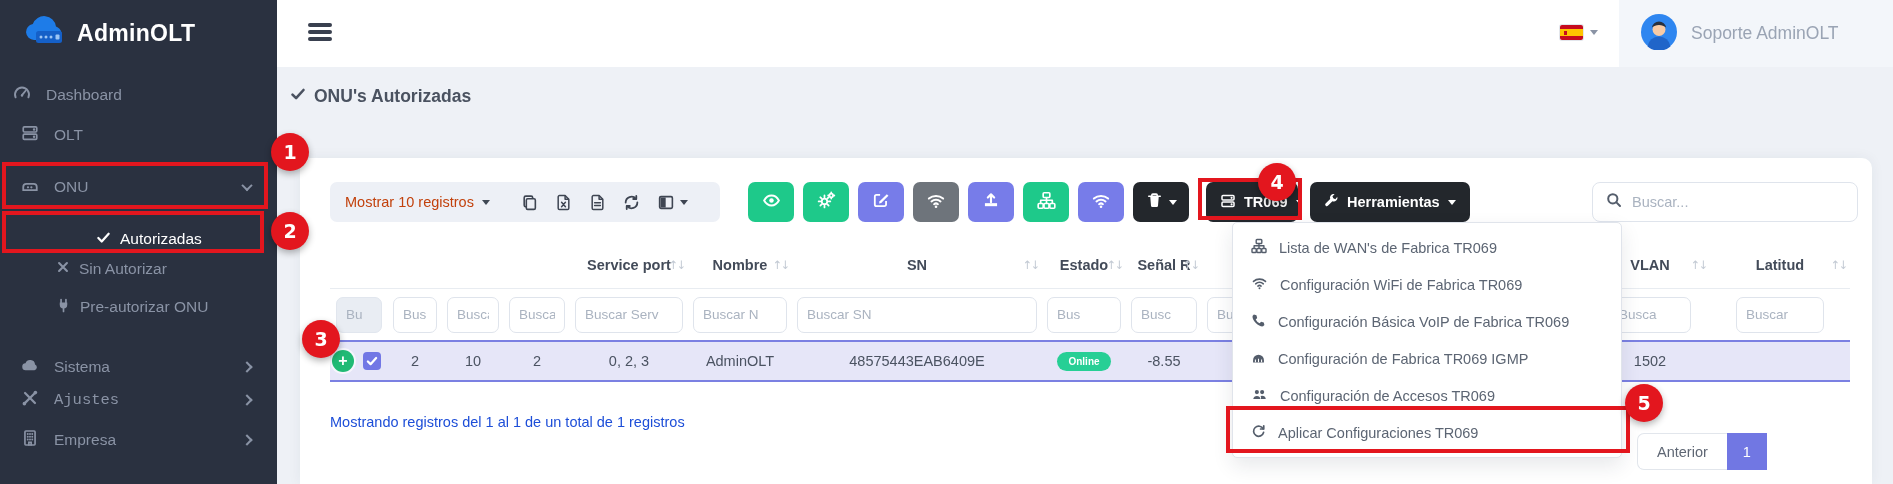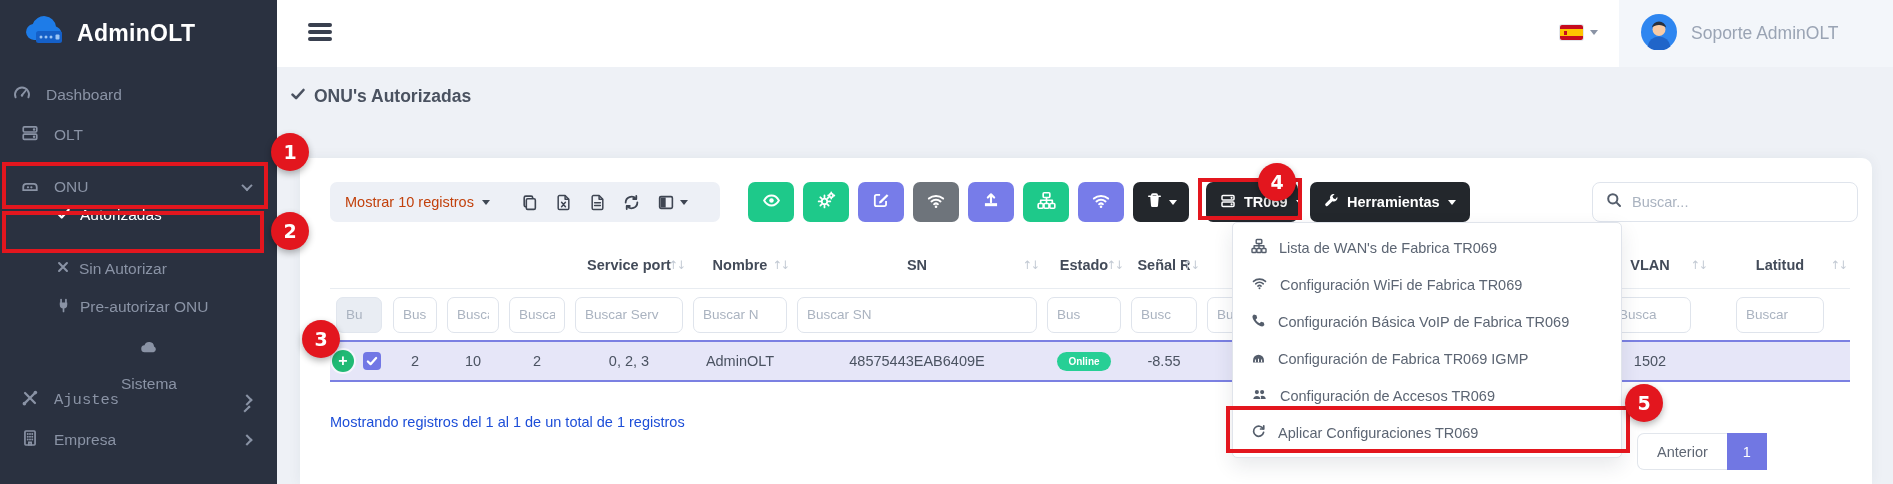--- a/index.html
+++ b/index.html
@@ -142,41 +142,41 @@
       <span class="lbl">OLT</span>
     </div>
     <div class="nav-item" style="top:170px;height:34px;">
       <span><svg width="18" height="18" viewBox="0 0 16 16" fill="none" stroke="currentColor" stroke-width="1.6" stroke-linecap="round">
             <path d="M2 12.5V9.8A2.8 2.8 0 0 1 4.8 7h6.4A2.8 2.8 0 0 1 14 9.8v2.7z"></path>
             <path d="M6.2 10h.01M9.2 10h.01" stroke-width="2"></path>
           </svg></span>
       <span class="lbl">ONU</span>
       <span class="chev chev-down"></span>
     </div>
-    <div class="nav-item nav-sub nav-active" style="top:200px;height:30px;">
+    <div class="nav-item nav-sub nav-active" style="top:224px;height:30px;margin-left:40px;">
       <span><svg width="15" height="15" viewBox="0 0 16 16" fill="none" stroke="currentColor" stroke-width="2.4" stroke-linecap="round" stroke-linejoin="round">
             <path d="M2.5 8.6 6.1 12.2 13.5 4"></path>
           </svg></span>
       <span class="lbl">Autorizadas</span>
     </div>
     <div class="nav-item nav-sub" style="top:254px;height:30px;">
       <span><svg width="14" height="14" viewBox="0 0 16 16" fill="none" stroke="currentColor" stroke-width="2.4" stroke-linecap="round">
             <path d="M3.5 3.5 12.5 12.5M12.5 3.5 3.5 12.5"></path>
           </svg></span>
       <span class="lbl">Sin Autorizar</span>
     </div>
     <div class="nav-item nav-sub" style="top:292px;height:30px;">
       <span><svg width="15" height="15" viewBox="0 0 16 16" fill="none" stroke="currentColor" stroke-width="1.8" stroke-linecap="round">
             <path d="M5.4 1.6v3.2M10.6 1.6v3.2"></path>
             <path d="M4 4.8h8v2.4a4 4 0 0 1-8 0z" fill="currentColor" stroke="none"></path>
             <path d="M8 11.3v3"></path>
           </svg></span>
       <span class="lbl">Pre-autorizar ONU</span>
     </div>
-    <div class="nav-item" style="top:338px;height:32px;flex-direction:column;">
+    <div class="nav-item" style="top:351px;height:32px;">
       <span><svg width="18" height="18" viewBox="0 0 16 16">
             <path d="M4.4 12.6a3.1 3.1 0 0 1-.4-6.2 4.4 4.4 0 0 1 8.5 1.1 2.7 2.7 0 0 1-.5 5.1z" fill="currentColor"></path>
           </svg></span>
       <span class="lbl">Sistema</span>
       <span class="chev chev-right"></span>
     </div>
     <div class="nav-item" style="top:384px;height:32px;font-family:Liberation Mono, monospace;">
       <span><svg width="18" height="18" viewBox="0 0 16 16" fill="none" stroke="currentColor" stroke-width="2" stroke-linecap="round">
             <path d="M3.2 12.8 12.4 3.6M3.6 3.6l8.8 8.8"></path>
             <circle cx="3" cy="13" r="1.6" fill="currentColor" stroke="none"></circle>

